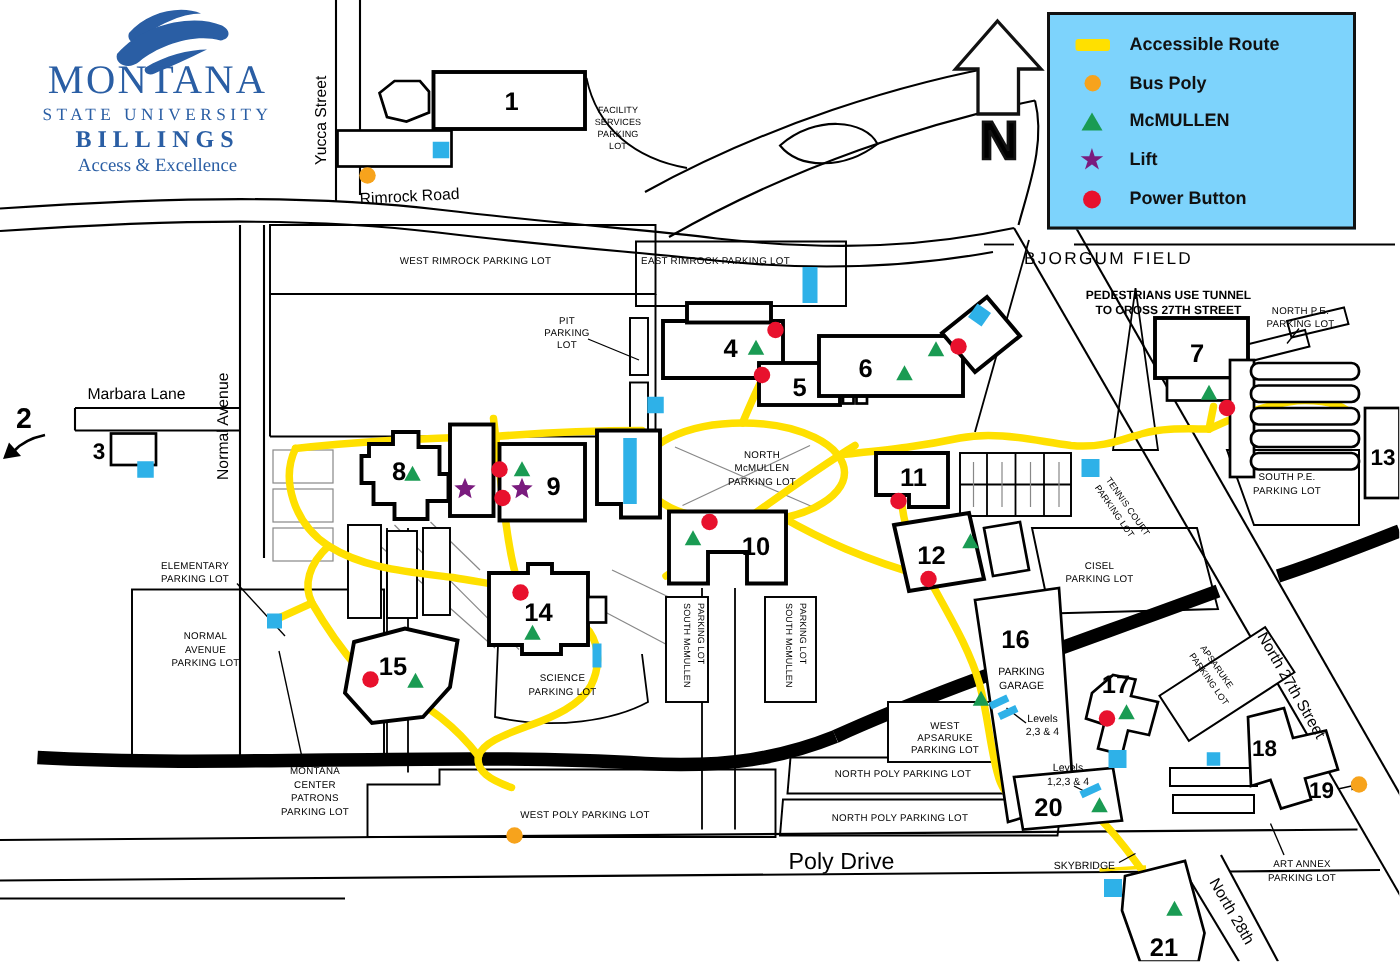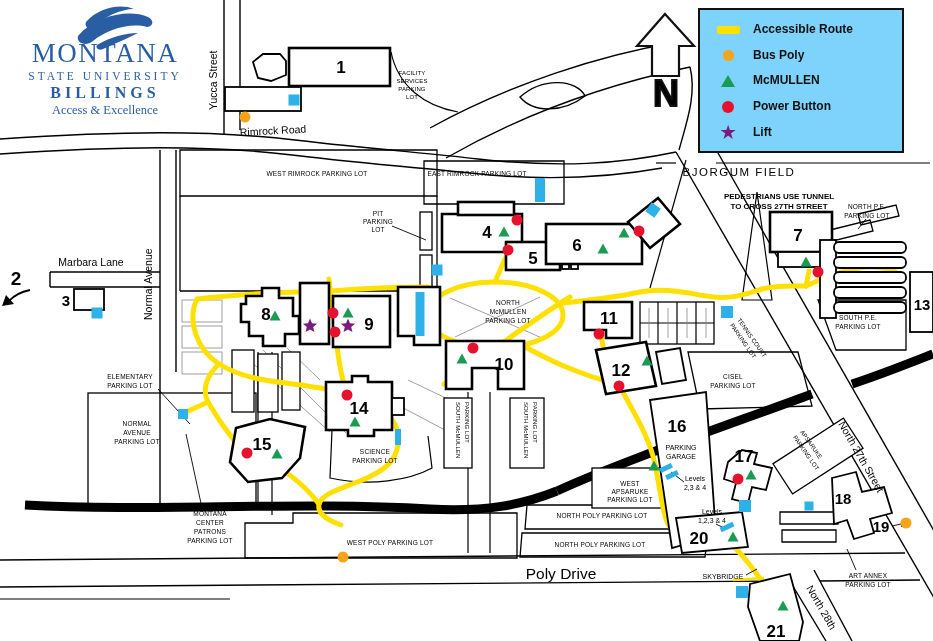--- a/index.html
+++ b/index.html
@@ -386,22 +386,22 @@
   </div>
   <div class="legend-row">
     <span class="li bus"><span class="shape"></span></span>
     <span>Bus Poly</span>
   </div>
   <div class="legend-row">
     <span class="li elev"><span class="shape"></span></span>
     <span>McMULLEN</span>
   </div>
   <div class="legend-row">
+    <span class="li lift"><span class="shape"></span></span>
+    <span>Lift</span>
+  </div>
+  <div class="legend-row">
     <span class="li power"><span class="shape"></span></span>
     <span>Power Button</span>
   </div>
-  <div class="legend-row">
-    <span class="li lift"><span class="shape"></span></span>
-    <span>Lift</span>
-  </div>
 </div>
 
 </div>
 
 </body></html>

